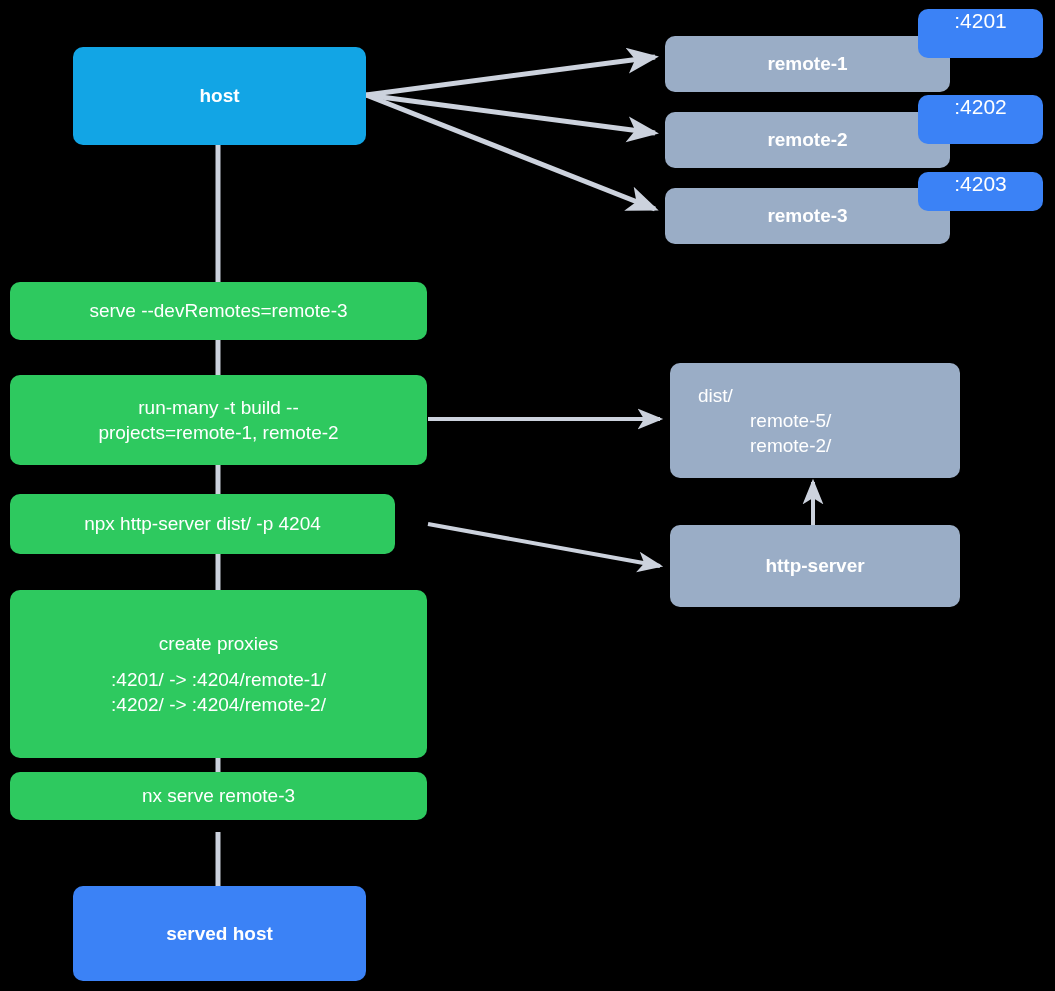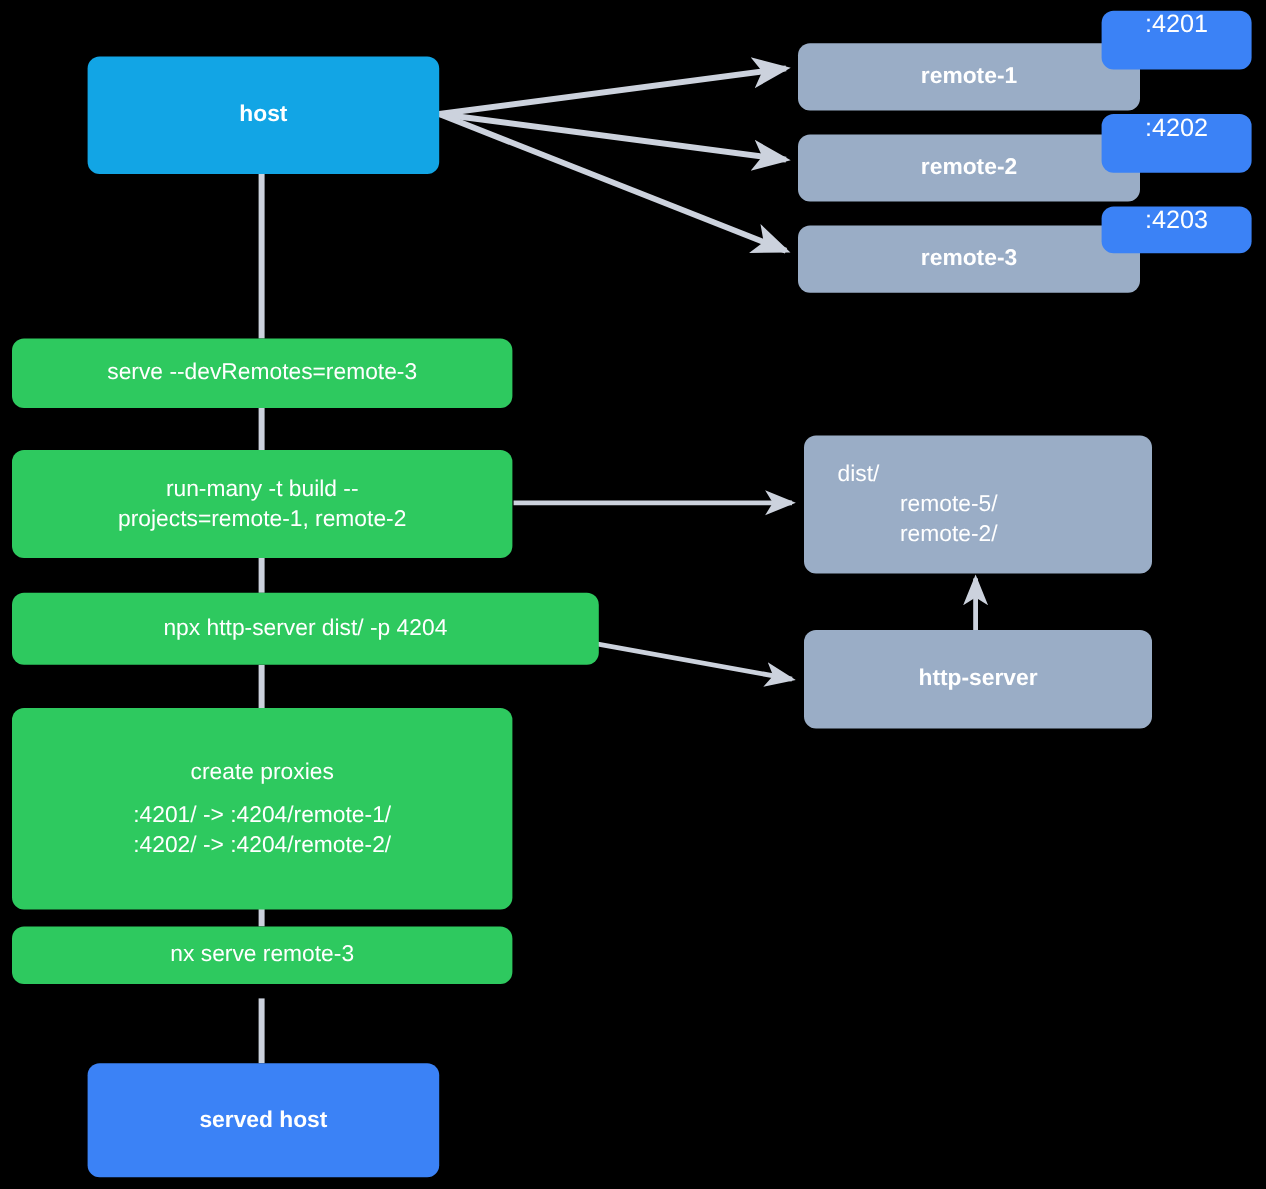--- a/index.html
+++ b/index.html
@@ -150,21 +150,21 @@
 
   <div class="node node-green" style="left:10px; top:282px; width:417px; height:58px;">
     <span>serve --devRemotes=remote-3</span>
   </div>
 
   <div class="node node-green" style="left:10px; top:375px; width:417px; height:90px;">
     <span>run-many -t build --
 projects=remote-1, remote-2</span>
   </div>
 
-  <div class="node node-green" style="left:10px; top:494px; width:489px; height:60px;">
+  <div class="node node-green" style="left:10px; top:494px; width:385px; height:60px;">
     <span>npx http-server dist/ -p 4204</span>
   </div>
 
   <div class="node node-green" style="left:10px; top:590px; width:417px; height:168px;">
     <span>create proxies</span>
     <span class="spacer-line"></span>
     <span>:4201/ -&gt; :4204/remote-1/</span>
     <span>:4202/ -&gt; :4204/remote-2/</span>
   </div>
 

